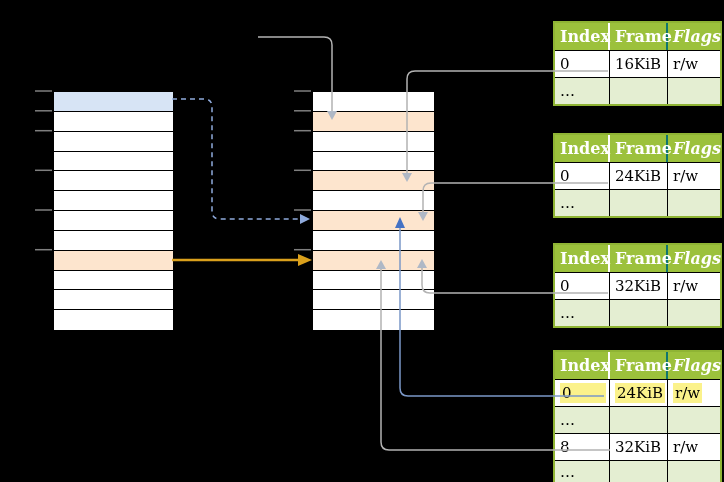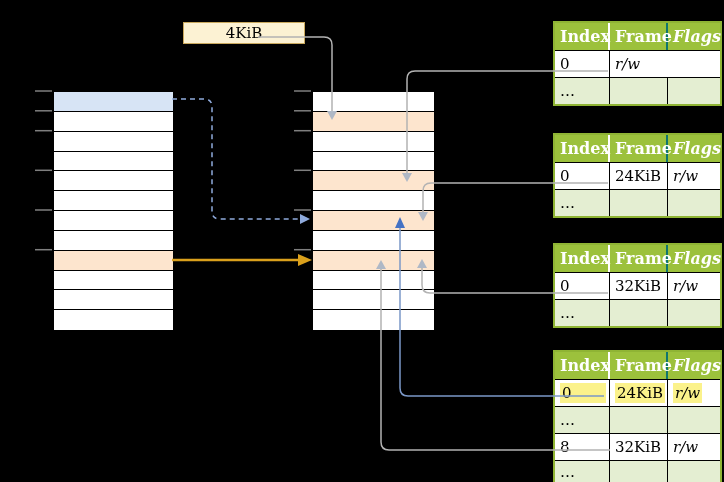--- a/index.html
+++ b/index.html
@@ -32,35 +32,34 @@
       color:#fff;font-weight:bold;font-size:16px;}
   .hcell{box-sizing:border-box;padding-left:5px;display:flex;align-items:center;height:100%;}
   .hcell.c0{width:55px;border-right:2px solid #fff;}
   .hcell.c1{width:58px;border-right:2px solid #0f766e;}
   .hcell.c2{flex:1;font-style:italic;}
   .brow{display:flex;height:26px;border-top:1px solid #000;background:#fff;}
   .brow.shaded{background:var(--c-table-row-light-green);}
   .cell{box-sizing:border-box;padding-left:5px;display:flex;align-items:center;height:100%;}
   .cell.c0{width:55px;border-right:1px solid #000;}
   .cell.c1{width:58px;border-right:1px solid #000;}
-  .cell.c2{flex:1;font-style:italic;}
+  .cell.c2{flex:1;}
   .hl{background:var(--c-highlight-yellow);padding:1px 2px;}
   .cell.c0 .hl{min-width:42px;}
   #page-table-4 .brow:last-child{height:21px;}
 
   
   #arrow-overlay{position:absolute;left:0;top:0;width:724px;height:482px;
       z-index:10;pointer-events:none;}
 </style>
 </head>
 <body>
 
 <div class="stage">
 
-  <div id="frame-size-label">4KiB</div>
 
   <div id="virtual-memory-column" class="memcol">
       <div class="mrow" style="background: rgb(215, 228, 245);"></div>
       <div class="mrow"></div>
       <div class="mrow"></div>
       <div class="mrow"></div>
       <div class="mrow"></div>
       <div class="mrow"></div>
       <div class="mrow"></div>
       <div class="mrow"></div>
@@ -86,20 +85,21 @@
     </div>
 
   <div id="page-table-1" class="ptable">
       <div class="hrow" style="border-top: none;">
         <div class="hcell c0">Index</div>
         <div class="hcell c1">Frame</div>
         <div class="hcell c2">Flags</div>
       </div>
       <div class="brow">
         <div class="cell c0">0</div>
+        <div class="cell c1">16KiB</div>
         <div class="cell c2">r/w</div>
       </div>
       <div class="brow shaded">
         <div class="cell c0">…</div>
         <div class="cell c1"></div>
         <div class="cell c2"></div>
       </div>
     </div>
   <div id="page-table-2" class="ptable">
       <div class="hrow" style="border-top: none;">

